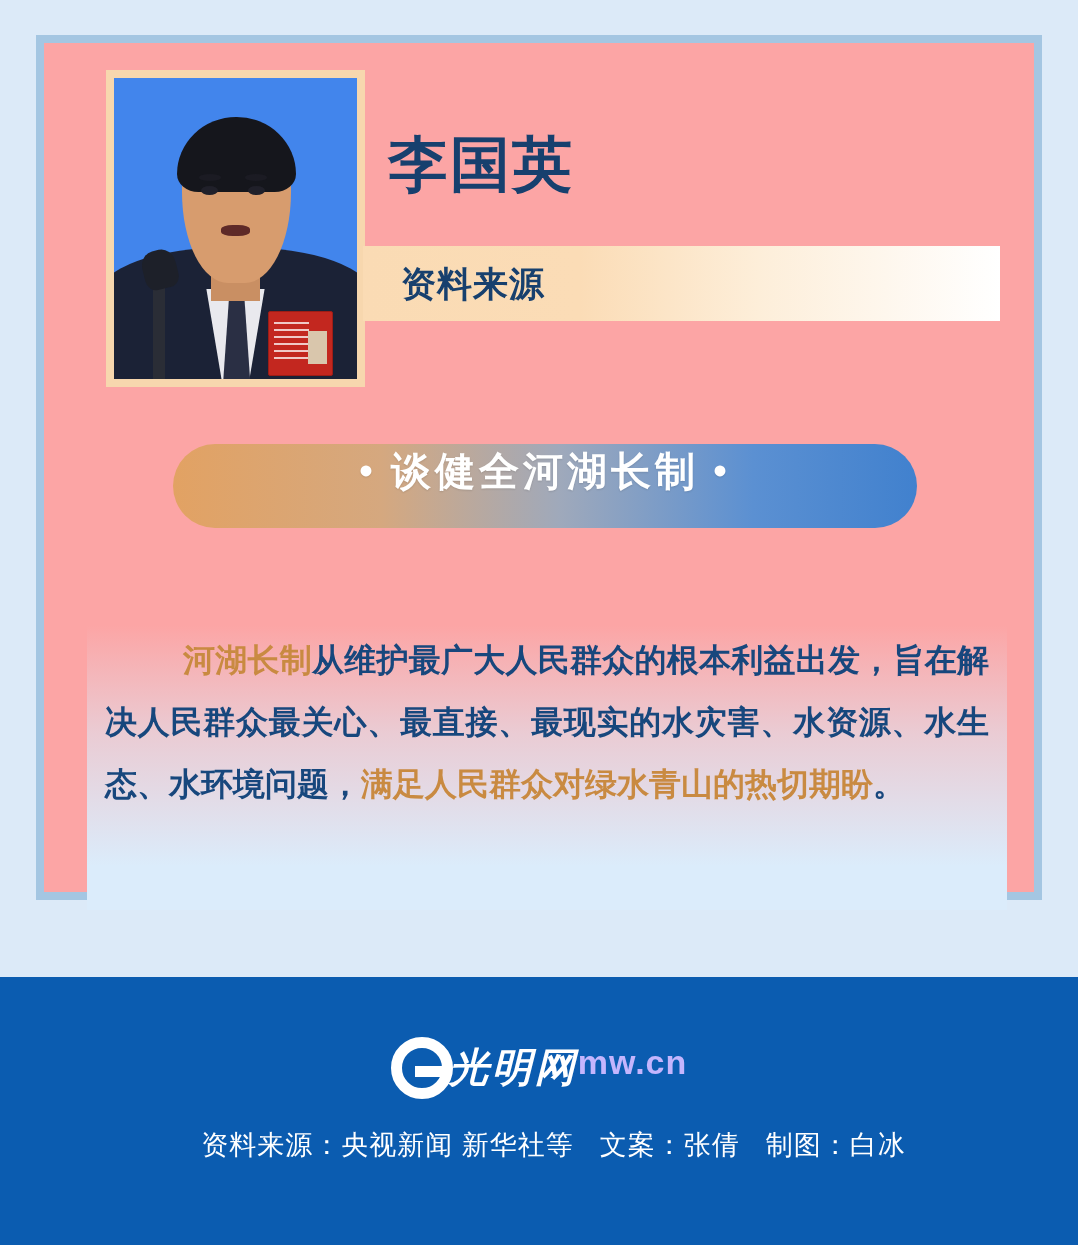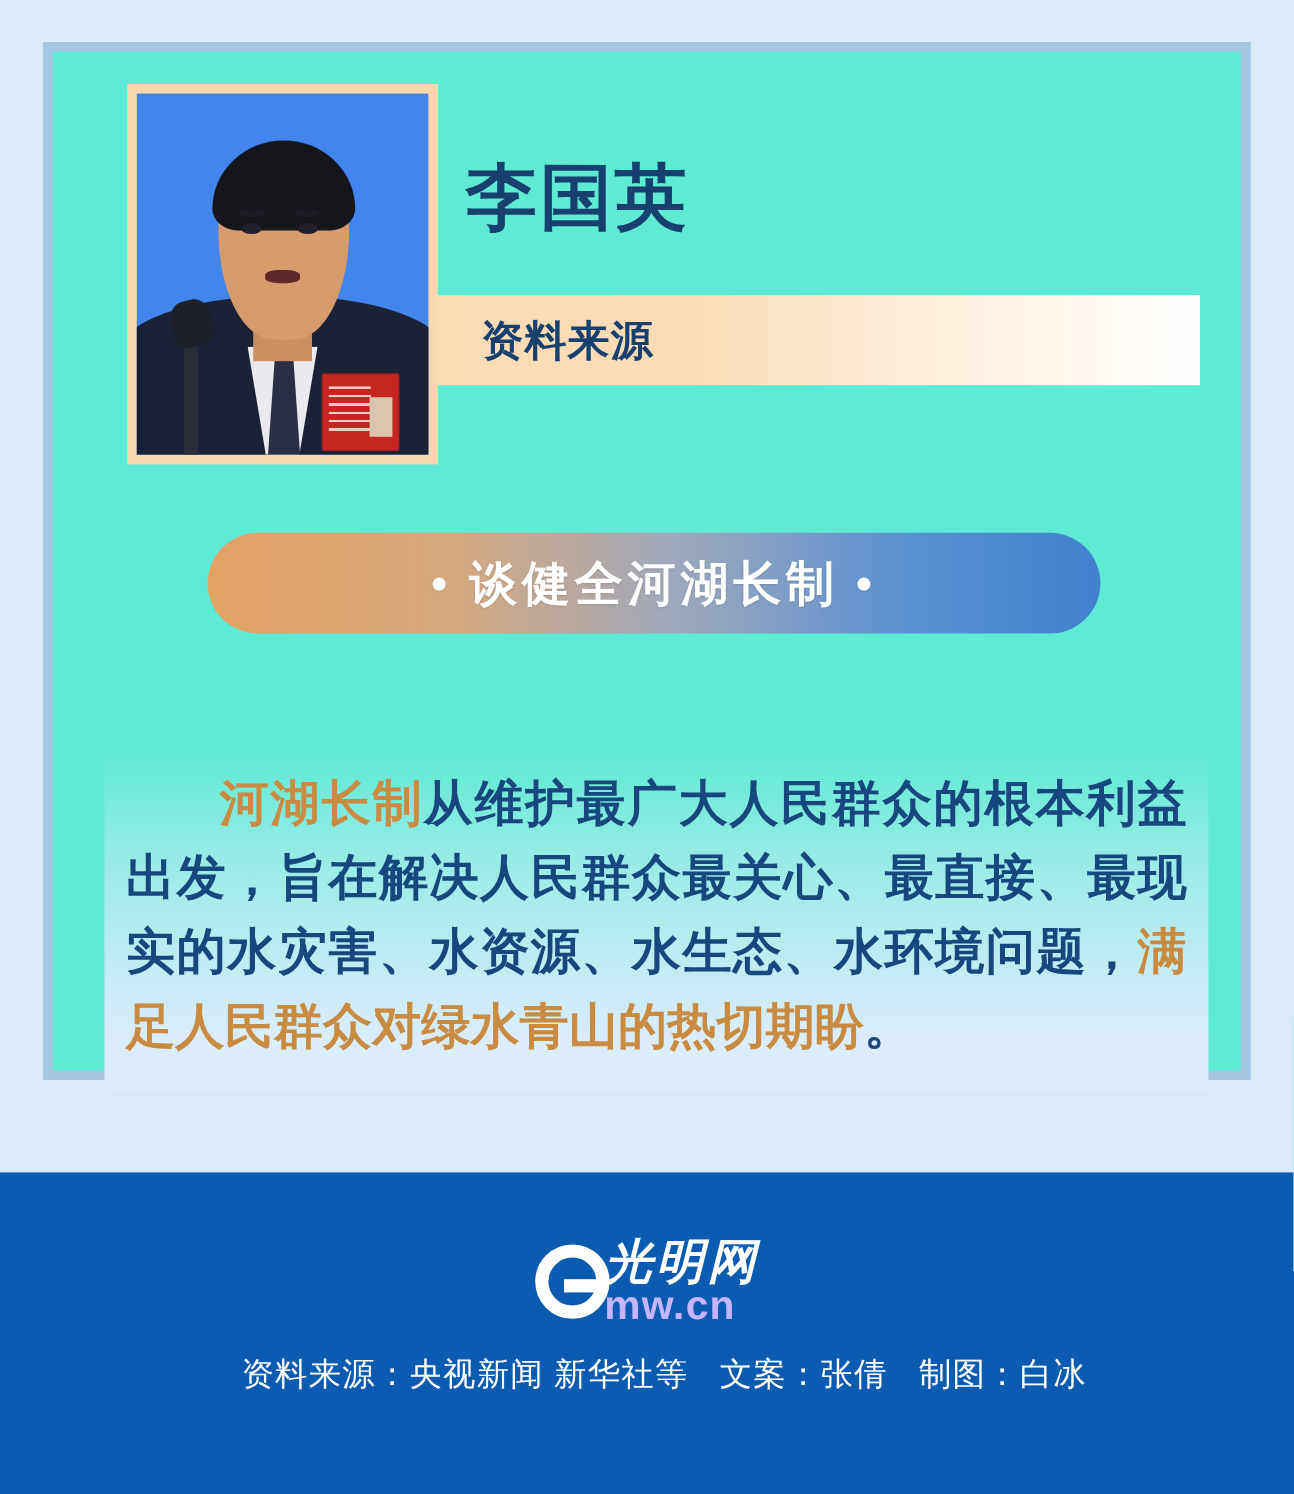--- a/index.html
+++ b/index.html
@@ -12,21 +12,21 @@
   }
 
   
   .page{
     position:absolute;left:0;top:0;width:1078px;height:1245px;
     background:#dceaf8;
   }
   .frame{
     position:absolute;left:36px;top:35px;width:1006px;height:865px;
     border:8px solid #a4c6e2;
-    background:#5eead4;
+    background:#fca5a5;
     box-sizing:border-box;
   }
 
   
   .portrait-wrap{
     position:absolute;left:62px;top:27px;width:259px;height:317px;
     background:#f7d7ae;
     padding:8px;box-sizing:border-box;
   }
   .portrait{
@@ -120,37 +120,37 @@
     position:absolute;left:38px;top:50%;transform:translateY(-50%);
     font-size:35px;font-weight:bold;color:#17406e;
     letter-spacing:1px;white-space:nowrap;
   }
 
   
   .pill{
     position:absolute;left:129px;top:401px;width:744px;height:84px;
     border-radius:42px;
     background:linear-gradient(to right,#e2a263 0%,#d5a87f 28%,#9fa9bb 52%,#5b90d2 78%,#4181ce 100%);
-    display:flex;align-items:center;justify-content:center;
+    display:flex;justify-content:center;
   }
   .pill-text{
     color:#ffffff;font-size:40px;font-weight:bold;letter-spacing:4px;
     white-space:nowrap;
     text-shadow:0 1px 2px rgba(0,0,0,.12);
   }
 
   
   .body-block{
     position:absolute;left:43px;top:502px;width:920px;height:365px;
     background:linear-gradient(to bottom,rgba(219,236,251,0) 0%,rgba(219,236,251,0) 22%,rgba(219,236,251,.55) 52%,rgba(219,236,251,1) 88%,rgba(219,236,251,1) 100%);
     box-sizing:border-box;
     padding:52px 18px 0 18px;
   }
   .para{
-    font-size:41px;line-height:62px;
+    font-size:32px;line-height:62px;
     font-weight:bold;color:#17477d;
     text-align:justify;text-align-last:left;
     text-indent:78px;
     letter-spacing:0px;
   }
   .hl{color:#c98a41;}
 
   
   .footer{
     position:absolute;left:0;top:977px;width:1078px;height:268px;
@@ -164,21 +164,21 @@
     width:62px;height:62px;border-radius:50%;
     border:11px solid #ffffff;
     box-sizing:border-box;
     position:relative;
     margin-right:-4px;
   }
   .logo-g:after{
     content:"";position:absolute;right:-3px;top:46%;
     width:30px;height:11px;background:#ffffff;
   }
-  .logo-right{display:flex;flex-direction:column;align-items:flex-start;justify-content:space-between;}
+  .logo-right{display:flex;flex-direction:row;align-items:flex-start;justify-content:space-between;}
   .logo-cn{
     font-size:40px;color:#ffffff;font-weight:bold;
     font-style:italic;letter-spacing:3px;line-height:42px;
     font-family:"Liberation Serif","DejaVu Serif",serif;
   }
   .logo-url{
     font-size:34px;color:#c4b5fd;font-weight:bold;
     letter-spacing:1px;line-height:34px;margin-top:-2px;
     font-family:"Liberation Sans","DejaVu Sans",sans-serif;
   }

